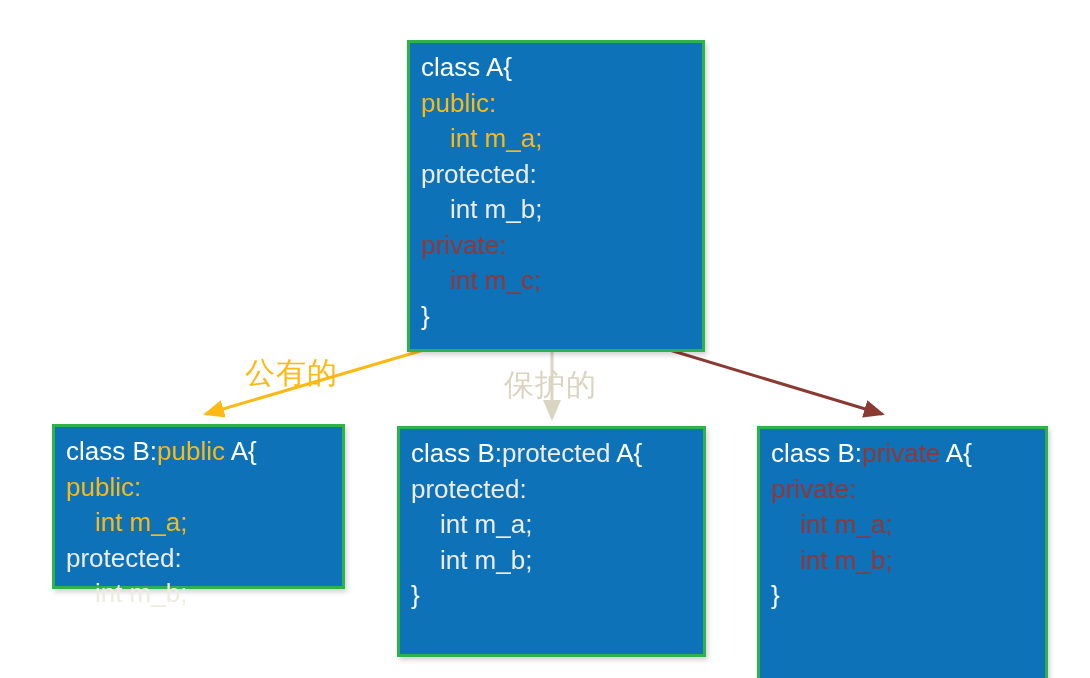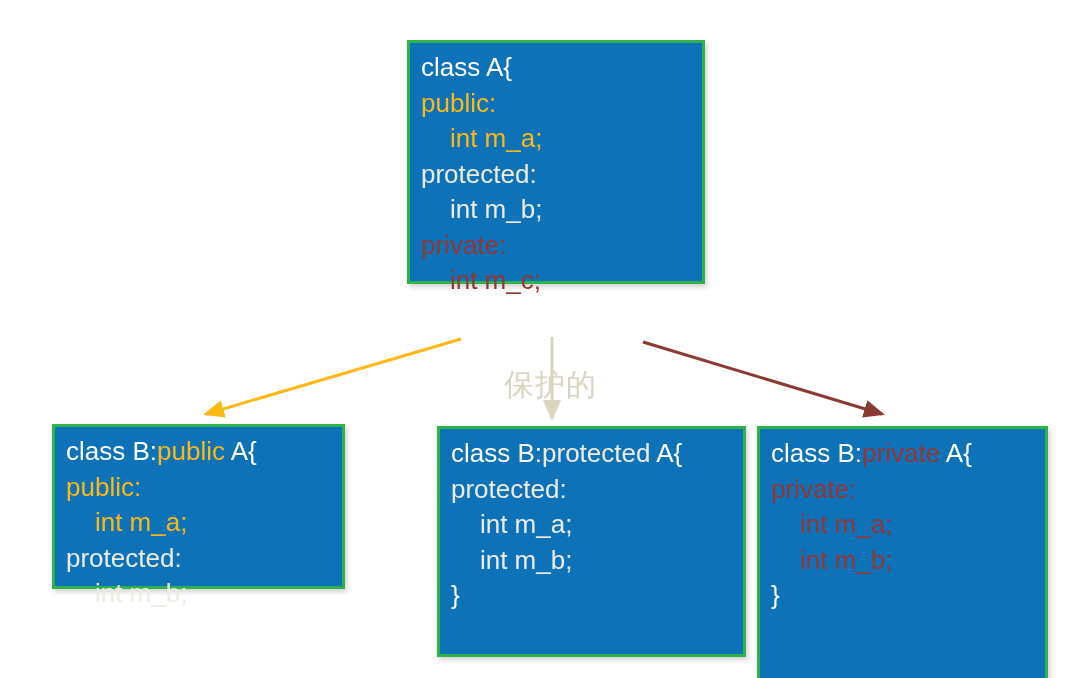--- a/index.html
+++ b/index.html
@@ -17,23 +17,23 @@
     padding:7px 11px 0 11px;
     font-size:26px;line-height:35.5px;
     white-space:pre;
     box-shadow:2px 3px 5px rgba(0,0,0,0.18);
   }
   .code-line{white-space:pre;}
   .seg-white{color:var(--white);}
   .seg-gold{color:var(--gold);}
   .seg-cream{color:var(--cream);}
   .seg-dark_red{color:var(--dark-red);margin-top:10px;}
-  .box-a{left:407px;top:40px;width:298px;height:244px;}
+  .box-a{left:407px;top:40px;width:298px;height:312px;}
   .box-b-public{left:52px;top:424px;width:293px;height:165px;}
-  .box-b-protected{left:397px;top:426px;width:309px;height:231px;margin-left:40px;}
+  .box-b-protected{left:397px;top:426px;width:309px;height:231px;}
   .box-b-private{left:757px;top:426px;width:291px;height:288px;}
   .arrow-label{position:absolute;z-index:3;font-size:30px;letter-spacing:1px;}
   .label-public{left:245px;top:353px;color:var(--gold);}
   .label-protected{left:504px;top:365px;color:var(--arrow-cream);}
   .label-private{left:747px;top:352px;color:var(--arrow-red);}
 </style>
 </head>
 <body>
 
 <div class="canvas">
@@ -56,15 +56,16 @@
   </svg>
 
   <div class="code-box box-a"><div class="code-line"><span class="seg-white">class A{</span></div><div class="code-line"><span class="seg-gold">public:</span></div><div class="code-line"><span class="seg-gold">    int m_a;</span></div><div class="code-line"><span class="seg-cream">protected:</span></div><div class="code-line"><span class="seg-cream">    int m_b;</span></div><div class="code-line"><span class="seg-dark_red">private:</span></div><div class="code-line"><span class="seg-dark_red">    int m_c;</span></div><div class="code-line"><span class="seg-white">}</span></div></div>
 
   <div class="code-box box-b-public"><div class="code-line"><span class="seg-white">class B:</span><span class="seg-gold">public</span><span class="seg-white"> A{</span></div><div class="code-line"><span class="seg-gold">public:</span></div><div class="code-line"><span class="seg-gold">    int m_a;</span></div><div class="code-line"><span class="seg-cream">protected:</span></div><div class="code-line"><span class="seg-cream">    int m_b;</span></div><div class="code-line"><span class="seg-white">}</span></div></div>
 
   <div class="code-box box-b-protected"><div class="code-line"><span class="seg-white">class B:</span><span class="seg-cream">protected</span><span class="seg-white"> A{</span></div><div class="code-line"><span class="seg-cream">protected:</span></div><div class="code-line"><span class="seg-cream">    int m_a;</span></div><div class="code-line"><span class="seg-cream">    int m_b;</span></div><div class="code-line"><span class="seg-white">}</span></div></div>
 
   <div class="code-box box-b-private"><div class="code-line"><span class="seg-white">class B:</span><span class="seg-dark_red">private</span><span class="seg-white"> A{</span></div><div class="code-line"><span class="seg-dark_red">private:</span></div><div class="code-line"><span class="seg-dark_red">    int m_a;</span></div><div class="code-line"><span class="seg-dark_red">    int m_b;</span></div><div class="code-line"><span class="seg-white">}</span></div></div>
 
+  <div class="arrow-label label-public">公有的</div>
   <div class="arrow-label label-protected">保护的</div>
 
 </div>
 
 </body></html>

